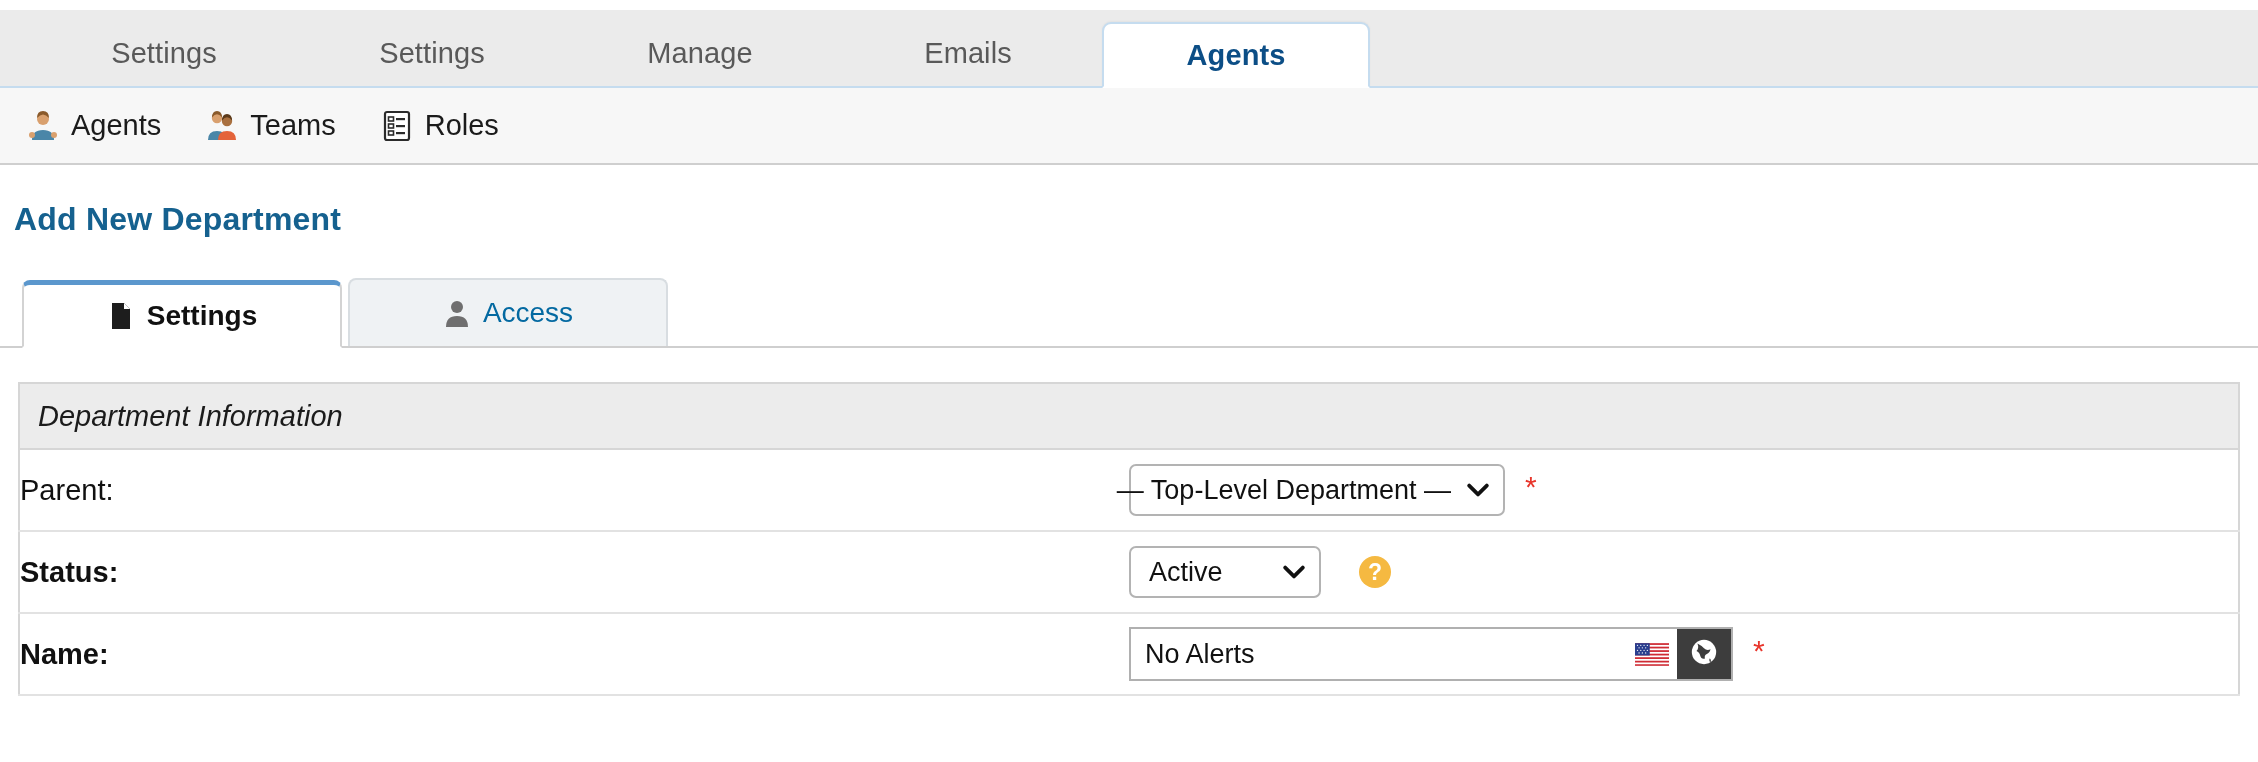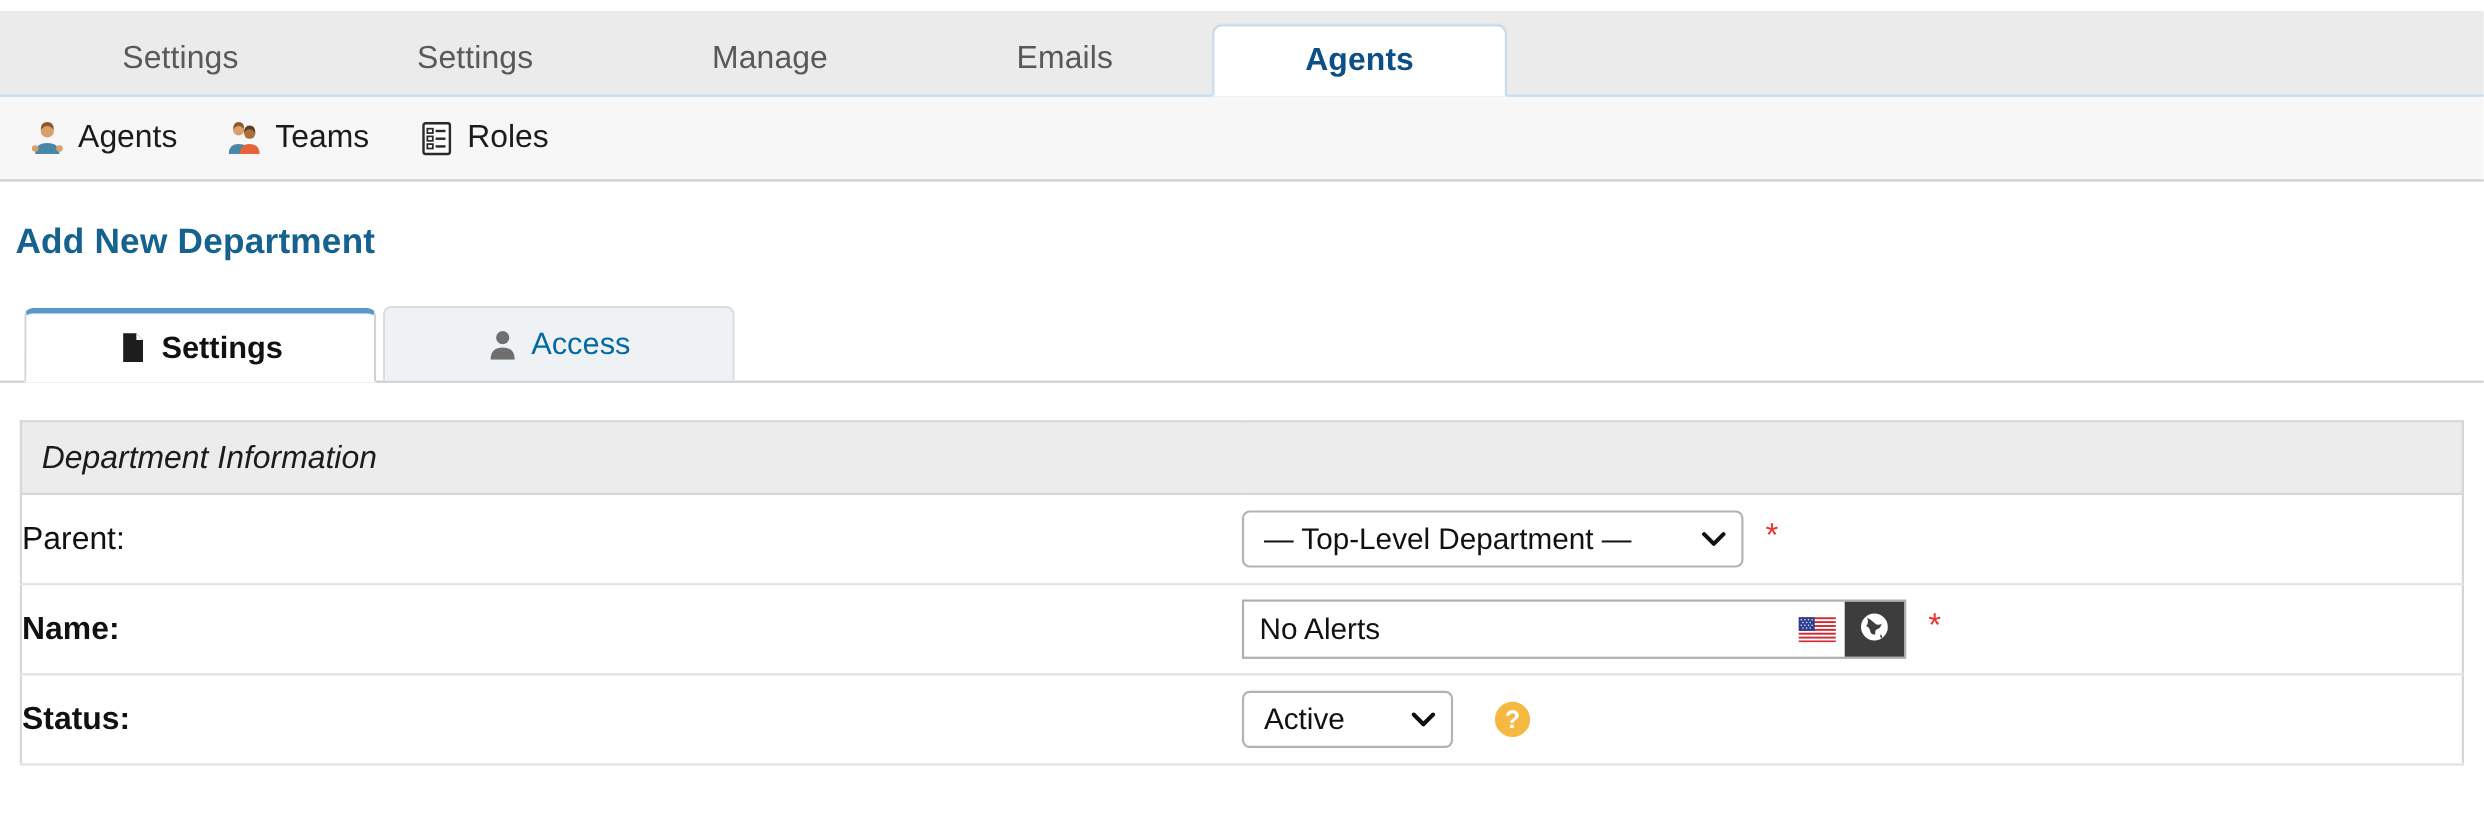--- a/index.html
+++ b/index.html
@@ -198,21 +198,21 @@
     display: inline-flex;
     align-items: center;
     justify-content: space-between;
     font-size: 27px;
     color: #111111;
     padding: 0 14px 0 18px;
     box-sizing: border-box;
     cursor: pointer;
     white-space: nowrap;
   }
-  .sel.parent { width: 456px; }
+  .sel.parent { width: 376px; justify-content: flex-end; }
   .sel.status { width: 192px; }
   .sel .chev { margin-left: 16px; display:inline-flex; }
 
   
   .txtgrp {
     display: inline-flex;
     align-items: stretch;
     height: 54px;
     border: 2px solid #b0b0b0;
     background: #ffffff;
@@ -371,20 +371,37 @@
           <div class="fld-row">
             <div class="sel parent">
               <span>— Top-Level Department —</span>
               <span class="chev">
                 <svg viewBox="0 0 20 12" width="22" height="14">
                   <path d="M2 2 L10 10 L18 2" fill="none" stroke="#111" stroke-width="3.4" stroke-linecap="round" stroke-linejoin="round"></path>
                 </svg>
               </span>
             </div>
             <span class="req">*</span>
+          </div>
+        </td>
+      </tr>
+
+      <tr>
+        <td class="lbl bold">Status:</td>
+        <td class="fld">
+          <div class="fld-row">
+            <div class="sel status">
+              <span>Active</span>
+              <span class="chev">
+                <svg viewBox="0 0 20 12" width="22" height="14">
+                  <path d="M2 2 L10 10 L18 2" fill="none" stroke="#111" stroke-width="3.4" stroke-linecap="round" stroke-linejoin="round"></path>
+                </svg>
+              </span>
+            </div>
+            <span class="help">?</span>
           </div>
         </td>
       </tr>
 
       <tr>
         <td class="lbl bold">Name:</td>
         <td class="fld">
           <div class="fld-row">
             <div class="txtgrp">
               <div class="txt" placeholder="">No Alerts</div>
@@ -427,32 +444,15 @@
                     <path d="M22 23 q2 1 1 4 q-2 -1 -1 -4z" fill="#3d3d3d"></path>
                   </svg>
                 </span>
               </div>
             </div>
             <span class="req">*</span>
           </div>
         </td>
       </tr>
 
-      <tr>
-        <td class="lbl bold">Status:</td>
-        <td class="fld">
-          <div class="fld-row">
-            <div class="sel status">
-              <span>Active</span>
-              <span class="chev">
-                <svg viewBox="0 0 20 12" width="22" height="14">
-                  <path d="M2 2 L10 10 L18 2" fill="none" stroke="#111" stroke-width="3.4" stroke-linecap="round" stroke-linejoin="round"></path>
-                </svg>
-              </span>
-            </div>
-            <span class="help">?</span>
-          </div>
-        </td>
-      </tr>
-
     </tbody>
   </table>
 </div>
 
 </body></html>

